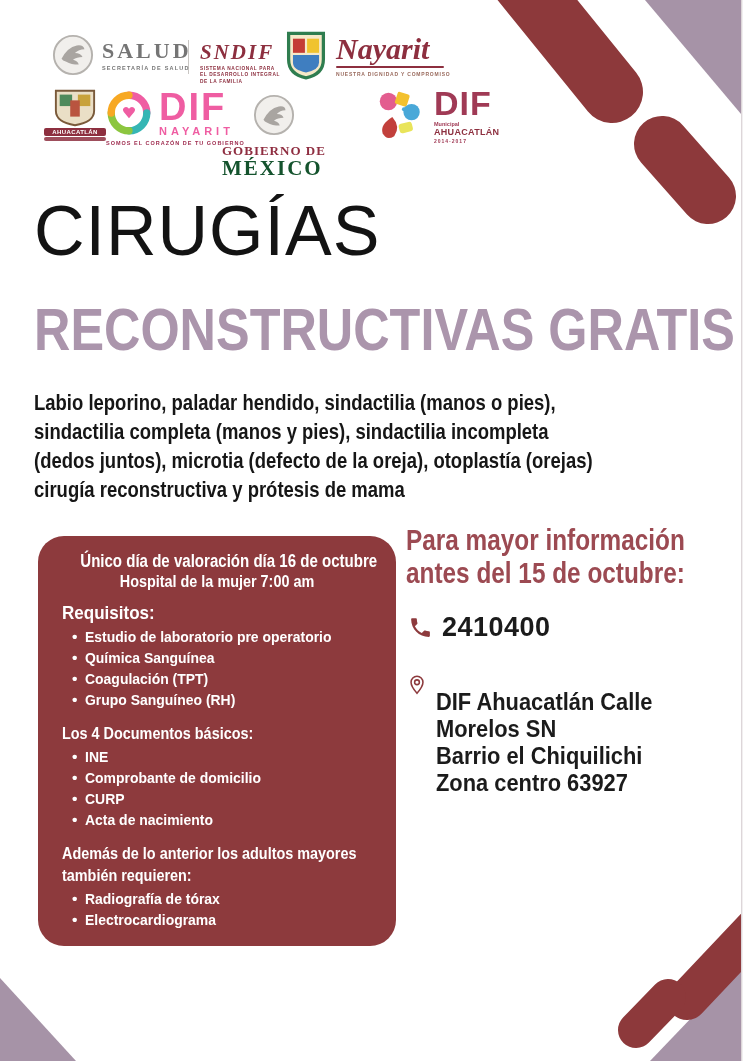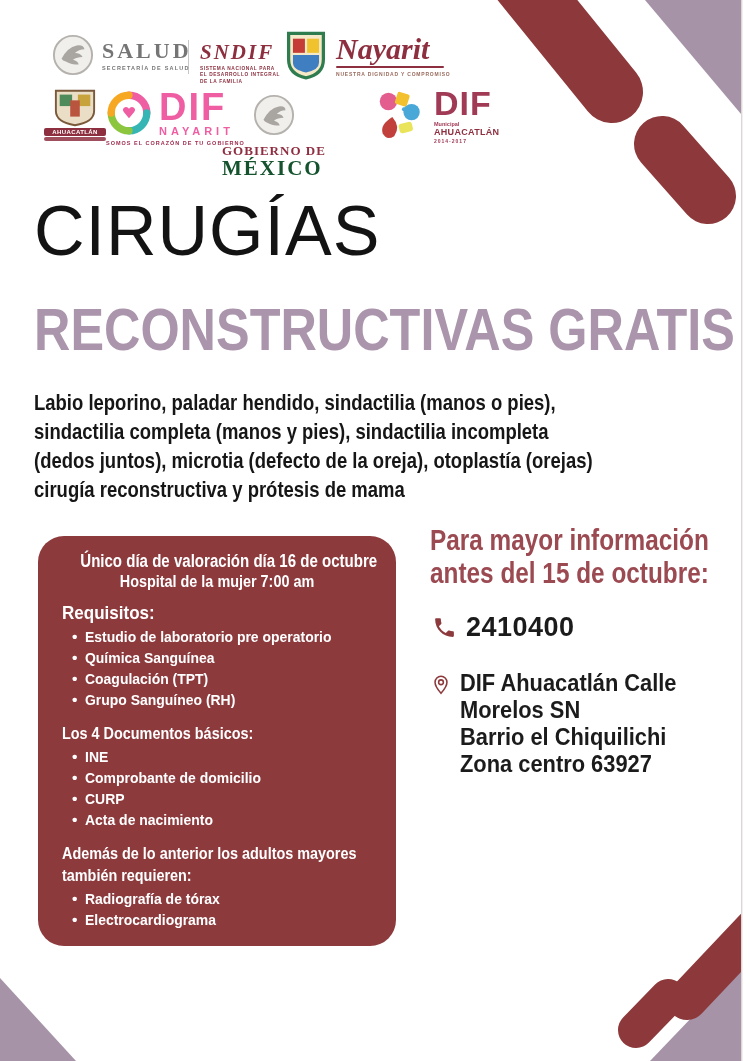--- a/index.html
+++ b/index.html
@@ -55,27 +55,27 @@
             transform:scaleX(.92);transform-origin:0 50%;white-space:nowrap;}
   .box .lbl2{display:block;font-size:16px;font-weight:bold;margin:14px 0 2px 4px;
              transform:scaleX(.9);transform-origin:0 50%;white-space:nowrap;line-height:20px;}
   .box .lbl2.tight{margin-top:0;}
   .box ul{list-style:none;margin:0;padding:0 0 0 14px;}
   .box li{position:relative;font-size:15.5px;font-weight:bold;line-height:21px;padding-left:13px;}
   .box li::before{content:"•";position:absolute;left:0;top:0;}
   .box li span{display:inline-block;transform:scaleX(.9);transform-origin:0 50%;white-space:nowrap;}
 
   
-  .contact{left:430px;top:524px;width:310px;z-index:2;}
+  .contact{left:406px;top:524px;width:310px;z-index:2;}
   .c-head{font-size:29px;font-weight:bold;color:#9c4a52;line-height:33px;}
   .c-head span{display:block;white-space:nowrap;transform:scaleX(.84);transform-origin:0 50%;}
   .phone-row{position:absolute;left:2px;top:88px;display:flex;align-items:center;gap:9px;}
   .phone-num{font-size:27px;font-weight:bold;color:#1b1b1b;letter-spacing:.5px;}
   .addr-row{position:absolute;left:0;top:146px;display:flex;gap:8px;}
-  .addr-lines{font-size:23px;font-weight:bold;color:#1b1b1b;line-height:27px;}
+  .addr-lines{font-size:23px;font-weight:bold;color:#1b1b1b;line-height:27px;margin-top:19px;}
   .addr-lines div{white-space:nowrap;transform:scaleX(.95);transform-origin:0 50%;}
 </style>
 </head>
 <body>
 
 <div class="page">
 
   <svg class="decor" width="750" height="1061" viewBox="0 0 750 1061">
     <defs>
         <clipPath id="clipMain">

